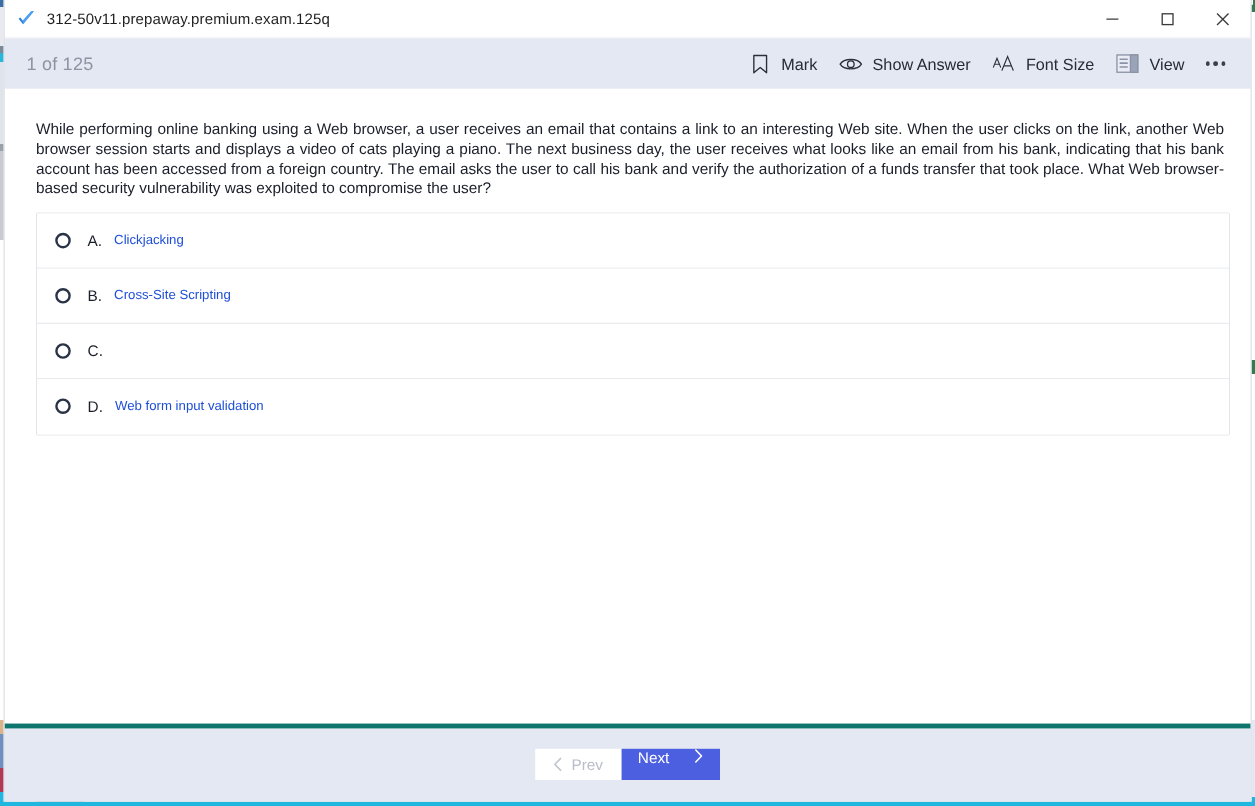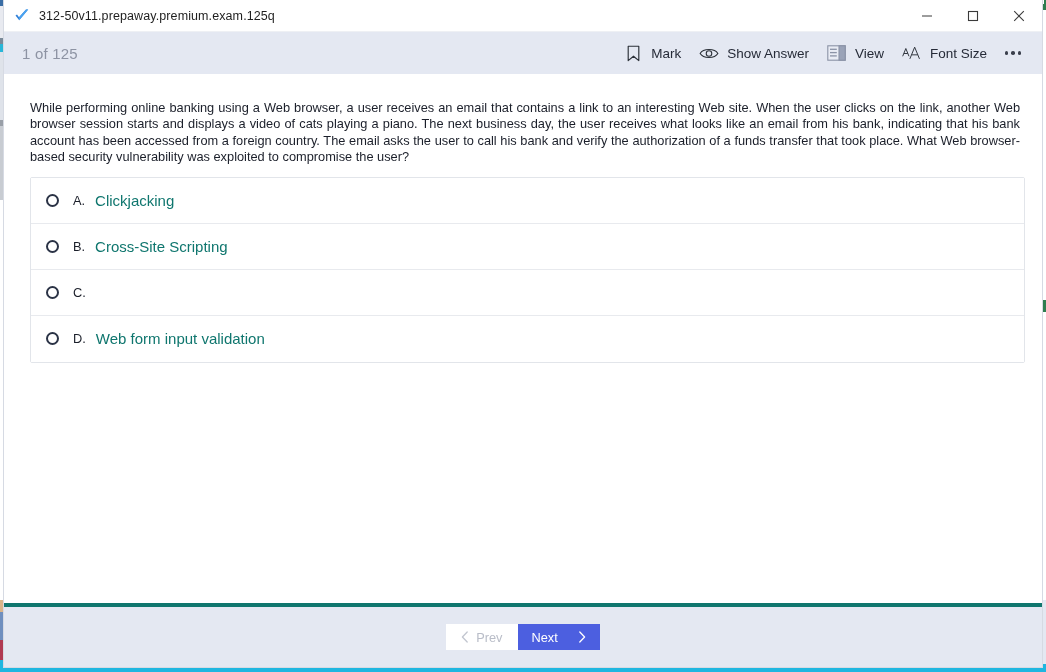--- a/index.html
+++ b/index.html
@@ -195,22 +195,22 @@
     margin-right: 14px;
     background: #ffffff;
   }
   .option-letter {
     font-size: 12.8px;
     color: #1b1f2a;
     margin-right: 10px;
     flex: 0 0 auto;
   }
   .option-text {
-    font-size: 15px;
-    color: #0f766e;
+    font-size: 11px;
+    color: #1d4ed8;
     flex: 1 1 auto;
   }
 
   
   #footer {
     flex: 0 0 64px;
     height: 64px;
     background: #e4e8f2;
     border-top: 4px solid #0f766e;
     display: flex;
@@ -232,21 +232,20 @@
     padding: 0 15px;
     font-size: 12.8px;
     color: #b9bdc8;
     cursor: default;
     font-family: "Liberation Sans", sans-serif;
   }
   #next-button {
     background: #4c5fe0;
     border: none;
     display: flex;
-    align-items: center;
     justify-content: center;
     gap: 20px;
     padding: 0 14px;
     font-size: 12.8px;
     color: #ffffff;
     cursor: default;
     font-family: "Liberation Sans", sans-serif;
   }
   .chev { display: block; }
 </style>
@@ -306,47 +305,47 @@
     </div>
 
     <div class="tool-item">
       <span class="tool-icon">
         <svg width="21" height="15" viewBox="0 0 21 15">
           <path d="M1.2 7.5 C4.5 2.0, 16.5 2.0, 19.8 7.5 C16.5 13.0, 4.5 13.0, 1.2 7.5 Z" fill="none" stroke="#2b3038" stroke-width="1.15"></path>
           <circle cx="10.5" cy="7.5" r="2.9" fill="none" stroke="#2b3038" stroke-width="1.15"></circle>
         </svg>
       </span>
       <span class="tool-label">Show Answer</span>
+    </div>
+
+    <div class="tool-item">
+      <span class="tool-icon">
+        <svg width="24" height="18" viewBox="0 0 24 18">
+          <path d="M1.0 12.5 L4.6 3.6 L8.2 12.5" fill="none" stroke="#2b3038" stroke-width="1.15" stroke-linecap="round"></path>
+          <line x1="2.3" y1="9.6" x2="6.9" y2="9.6" stroke="#2b3038" stroke-width="1.15"></line>
+          <path d="M9.6 15.6 L15.2 2.0 L20.8 15.6" fill="none" stroke="#2b3038" stroke-width="1.15" stroke-linecap="round"></path>
+          <line x1="11.7" y1="11.2" x2="18.7" y2="11.2" stroke="#2b3038" stroke-width="1.15"></line>
+        </svg>
+      </span>
+      <span class="tool-label">Font Size</span>
     </div>
 
     <div class="tool-item">
       <span class="tool-icon">
         <svg width="19" height="16" viewBox="0 0 19 16">
           <rect x="0.8" y="0.8" width="17.4" height="14.4" fill="#e9ecf4" stroke="#8b93a6" stroke-width="1.1"></rect>
           <rect x="12.0" y="0.8" width="6.2" height="14.4" fill="#9aa3b8" stroke="#8b93a6" stroke-width="1.1"></rect>
           <line x1="3.0" y1="4.3" x2="9.8" y2="4.3" stroke="#8b93a6" stroke-width="1.3"></line>
           <line x1="3.0" y1="7.6" x2="9.8" y2="7.6" stroke="#8b93a6" stroke-width="1.3"></line>
           <line x1="3.0" y1="10.9" x2="9.8" y2="10.9" stroke="#8b93a6" stroke-width="1.3"></line>
         </svg>
       </span>
       <span class="tool-label">View</span>
     </div>
 
-    <div class="tool-item">
-      <span class="tool-icon">
-        <svg width="24" height="18" viewBox="0 0 24 18">
-          <path d="M1.0 12.5 L4.6 3.6 L8.2 12.5" fill="none" stroke="#2b3038" stroke-width="1.15" stroke-linecap="round"></path>
-          <line x1="2.3" y1="9.6" x2="6.9" y2="9.6" stroke="#2b3038" stroke-width="1.15"></line>
-          <path d="M9.6 15.6 L15.2 2.0 L20.8 15.6" fill="none" stroke="#2b3038" stroke-width="1.15" stroke-linecap="round"></path>
-          <line x1="11.7" y1="11.2" x2="18.7" y2="11.2" stroke="#2b3038" stroke-width="1.15"></line>
-        </svg>
-      </span>
-      <span class="tool-label">Font Size</span>
-    </div>
-
     <div id="tool-more">
       <span></span>
       <span></span>
       <span></span>
     </div>
   </div>
 
   <div id="content">
 
     <div id="question-text">While performing online banking using a Web browser, a user receives an email that contains a link to an interesting Web site. When the user clicks on the link, another Web browser session starts and displays a video of cats playing a piano. The next business day, the user receives what looks like an email from his bank, indicating that his bank account has been accessed from a foreign country. The email asks the user to call his bank and verify the authorization of a funds transfer that took place. What Web browser-based security vulnerability was exploited to compromise the user?</div>

